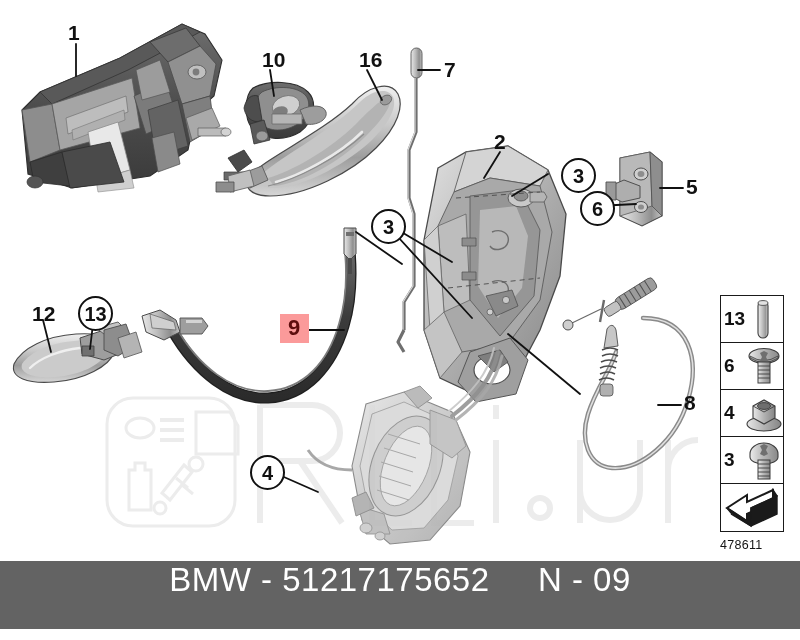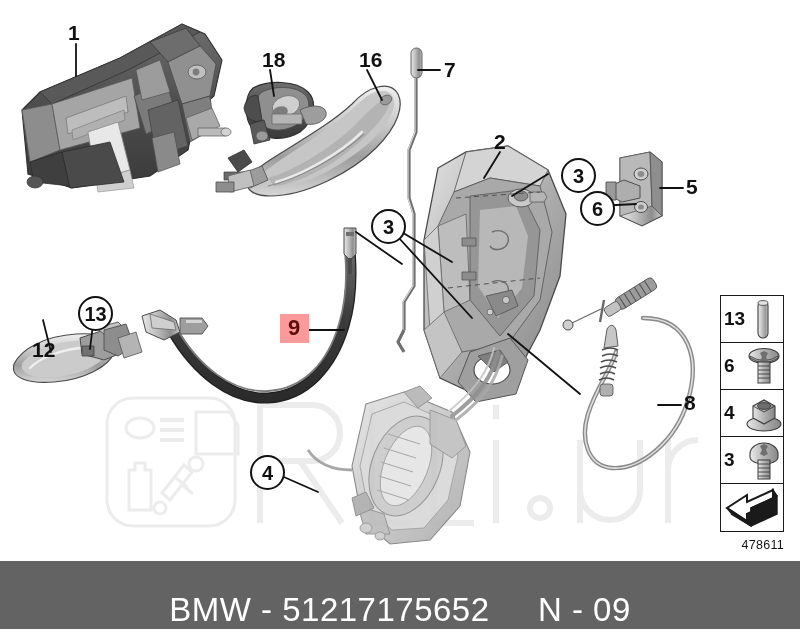--- a/index.html
+++ b/index.html
@@ -86,37 +86,37 @@
     height: 100%;
     position: relative;
   }
   .legend-art svg { display: block; }
 
   #legend-code {
     position: absolute;
     left: 720px;
     top: 538px;
     width: 64px;
-    text-align: right;
+    text-align: left;
     font-family: "Liberation Sans", sans-serif;
     font-size: 12.5px;
     color: #141414;
     letter-spacing: 0.3px;
   }
 
   
   #footer-bar {
     position: absolute;
     left: 0;
     top: 561px;
     width: 800px;
     height: 68px;
     background: #636363;
     display: flex;
-    align-items: flex-end;
+    align-items: flex-start;
     justify-content: center;
   }
   #footer-text {
     font-family: "Liberation Sans Narrow", "Liberation Sans", sans-serif;
     font-size: 33px;
     color: #ffffff;
     letter-spacing: 0.5px;
     white-space: pre;
   }
 </style>
@@ -398,29 +398,29 @@
     <line x1="93" y1="324" x2="90" y2="349"></line>
     <line x1="309" y1="330" x2="344" y2="330"></line>
     <line x1="681" y1="405" x2="658" y2="405"></line>
     <line x1="268" y1="470" x2="318" y2="492"></line>
     <line x1="508" y1="334" x2="580" y2="394"></line>
   </g>
 </svg>
 
 <div id="callout-layer">
   <div class="callout" style="left:68px;  top:22px;">1</div>
-  <div class="callout" style="left:262px; top:49px;">18</div>
+  <div class="callout" style="left:262px; top:49px;">10</div>
   <div class="callout" style="left:359px; top:49px;">16</div>
   <div class="callout" style="left:444px; top:59px;">7</div>
   <div class="callout" style="left:494px; top:131px;">2</div>
   <div class="callout circled" style="left:561px; top:158px;">3</div>
   <div class="callout" style="left:686px; top:176px;">5</div>
   <div class="callout circled" style="left:580px; top:191px;">6</div>
   <div class="callout circled" style="left:371px; top:209px;">3</div>
-  <div class="callout" style="left:32px;  top:303px;margin-top:36px;">12</div>
+  <div class="callout" style="left:32px;  top:303px;">12</div>
   <div class="callout circled" style="left:78px;  top:296px;">13</div>
   <div class="callout highlighted" style="left:280px; top:314px;">9</div>
   <div class="callout" style="left:684px; top:392px;">8</div>
   <div class="callout circled" style="left:250px; top:455px;">4</div>
 </div>
 
 <div id="legend-panel">
 
   <div class="legend-cell">
     <div class="legend-num">13</div>

